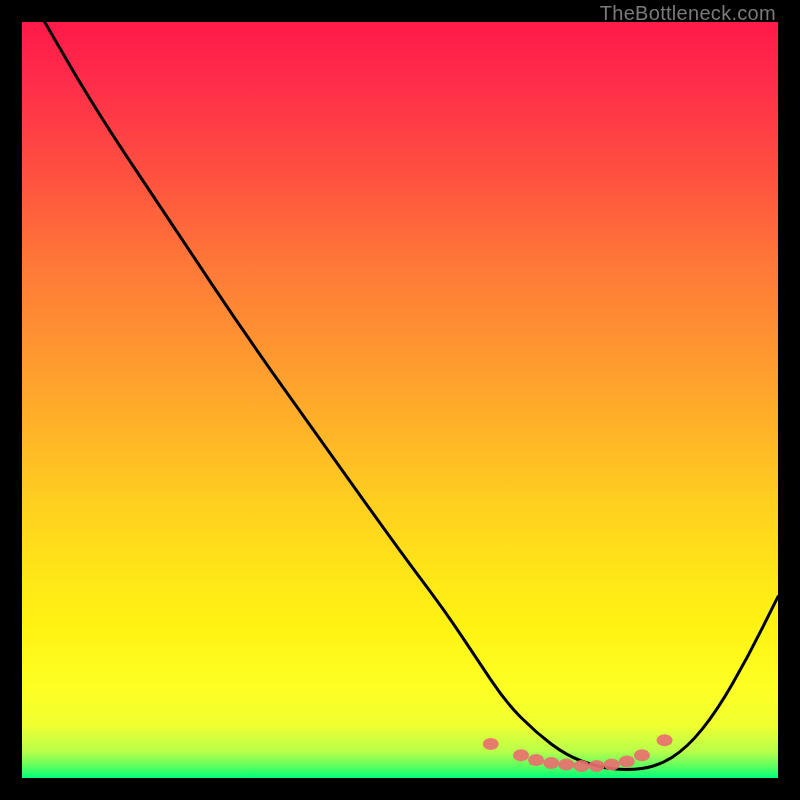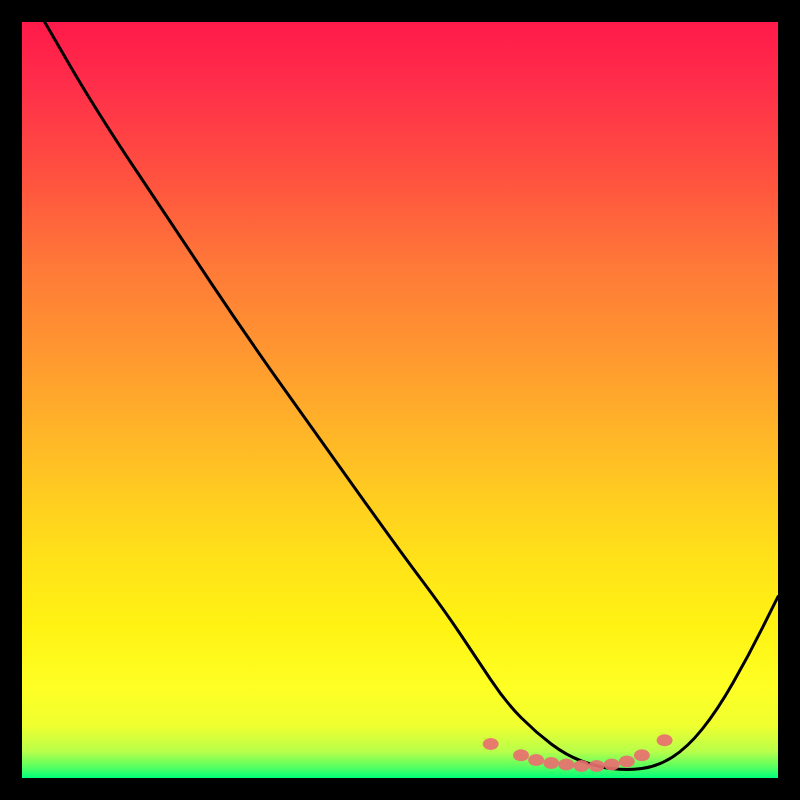--- a/index.html
+++ b/index.html
@@ -75,13 +75,14 @@
         <ellipse cx="566.3" cy="764.4" rx="8" ry="6" fill="#e87070" opacity="0.92"></ellipse>
         <ellipse cx="581.4" cy="765.9" rx="8" ry="6" fill="#e87070" opacity="0.92"></ellipse>
         <ellipse cx="596.6" cy="765.9" rx="8" ry="6" fill="#e87070" opacity="0.92"></ellipse>
         <ellipse cx="611.7" cy="764.4" rx="8" ry="6" fill="#e87070" opacity="0.92"></ellipse>
         <ellipse cx="626.8" cy="761.4" rx="8" ry="6" fill="#e87070" opacity="0.92"></ellipse>
         <ellipse cx="641.9" cy="755.3" rx="8" ry="6" fill="#e87070" opacity="0.92"></ellipse>
         <ellipse cx="664.6" cy="740.2" rx="8" ry="6" fill="#e87070" opacity="0.92"></ellipse>
       </g>
   </svg>
 
+  <div class="watermark">TheBottleneck.com</div>
 </div>
 
 </body></html>

